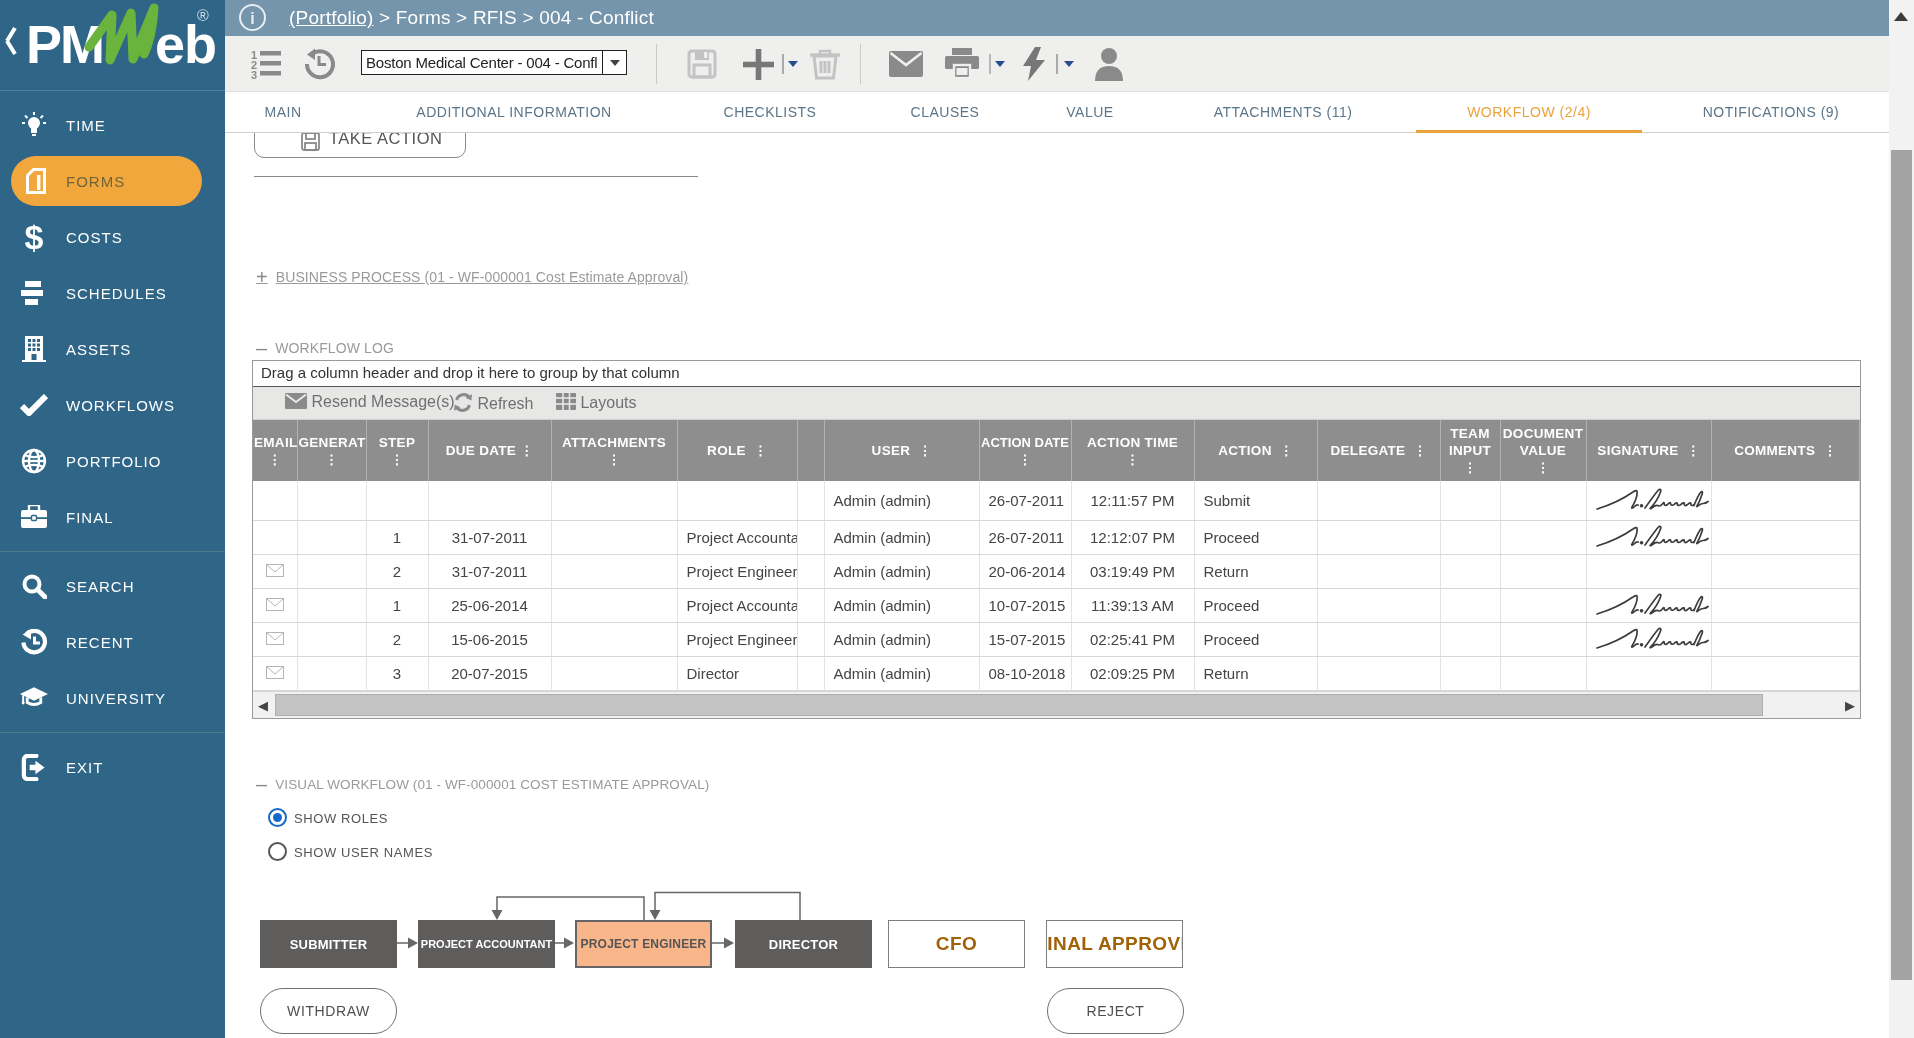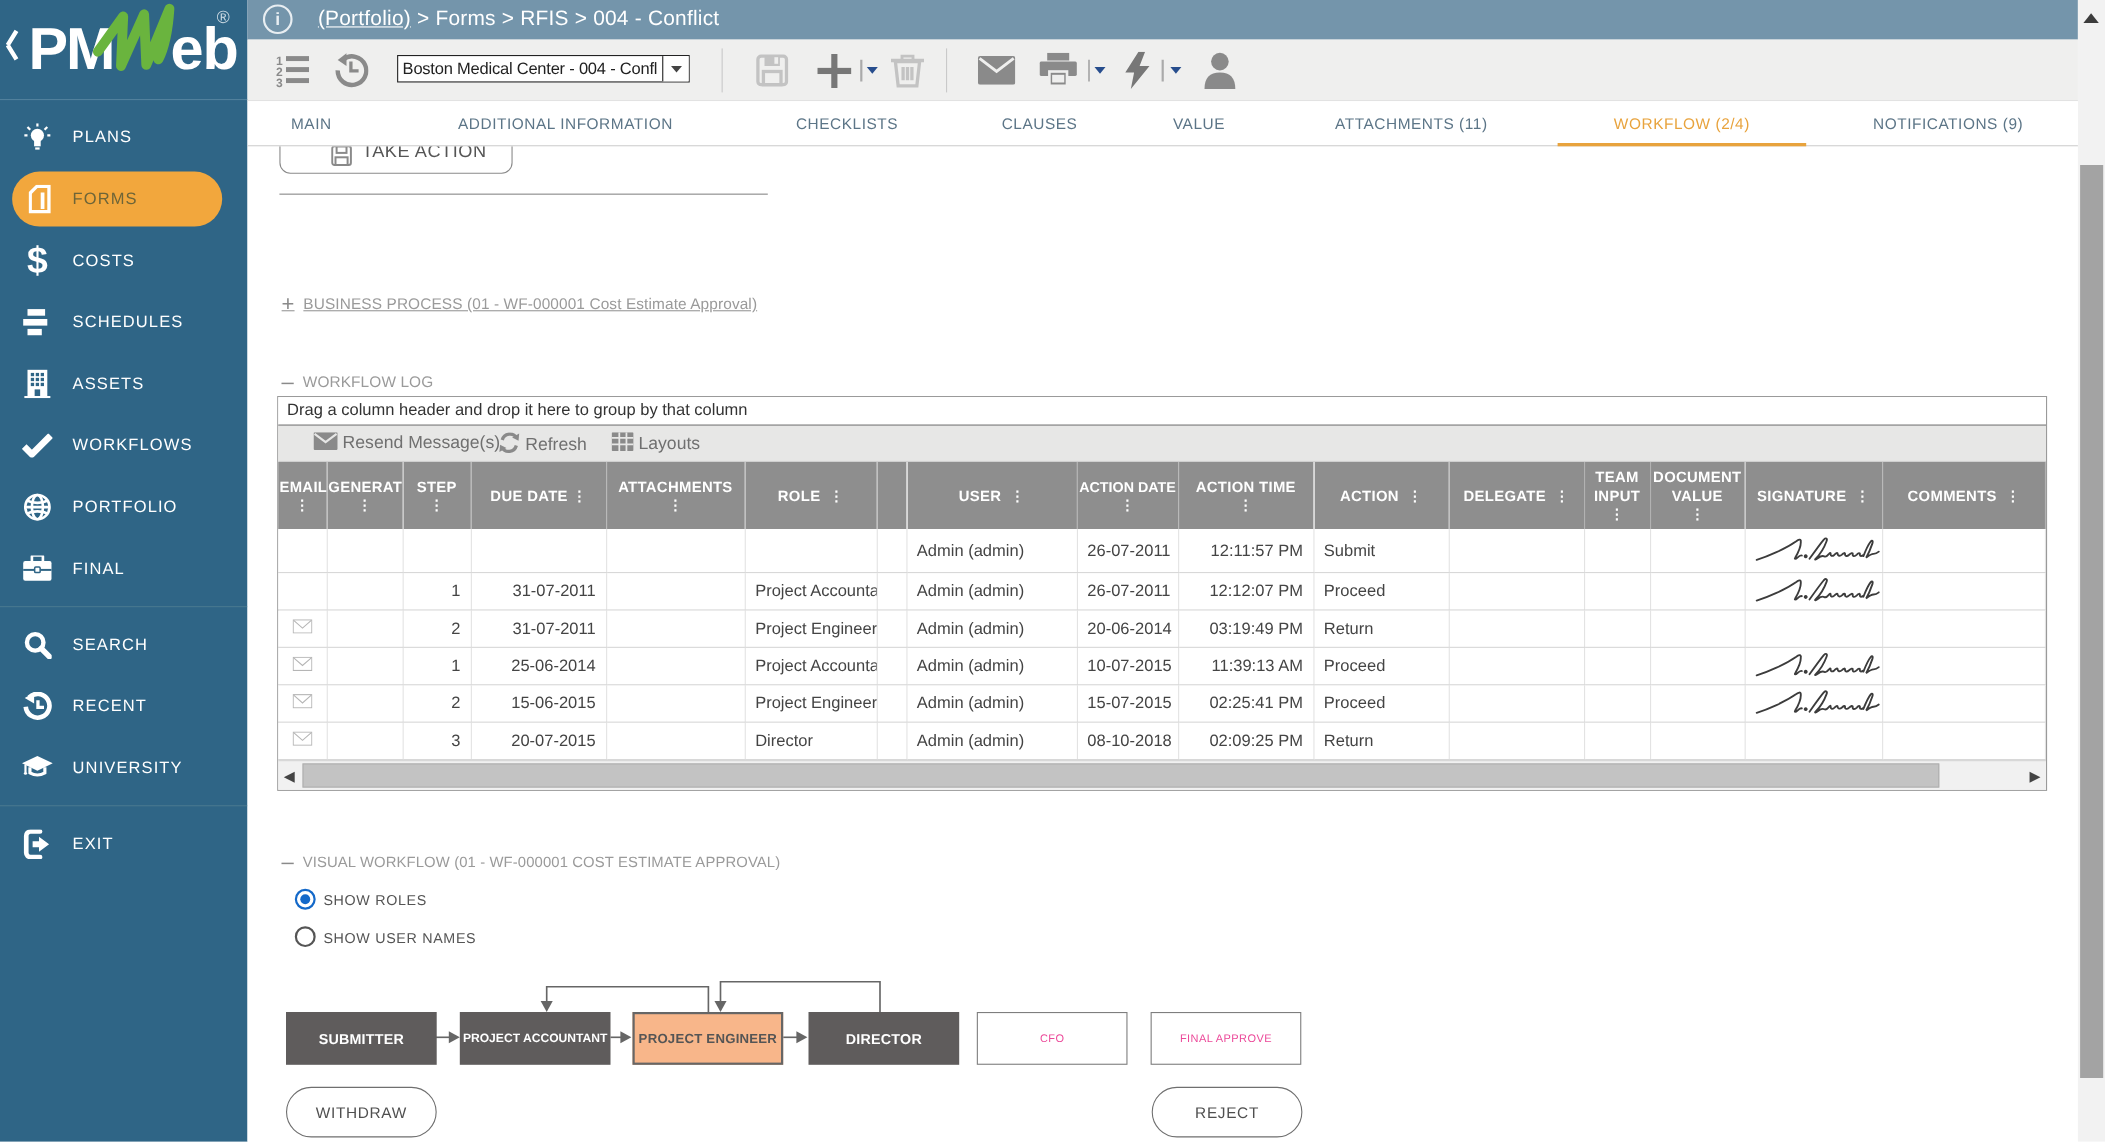--- a/index.html
+++ b/index.html
@@ -52,38 +52,38 @@
 
 #grid { position:absolute; left:27px; top:227px; width:1609px; border:1px solid #9a9a9a; background:#fff; }
 #dragrow { height:26px; border-bottom:1px solid #555; font-size:15px; color:#333; padding:3px 0 0 8px; background:#fff; }
 #gtools { height:33px; background:#e7e7e6; border-bottom:1px solid #cfcfcf; color:#707070; font-size:16px; position:relative; }
 #gtools span.gt { position:absolute; top:6px; }
 table#wf { border-collapse:collapse; table-layout:fixed; width:100%; font-size:15px; color:#444; }
 #wf th { background:#8e8e8e; color:#fff; font-weight:bold; font-size:13.5px; letter-spacing:0.3px; border-right:1px solid #b2b2b2; height:61px; text-align:center; vertical-align:middle; padding:0 1px; line-height:17px; white-space:nowrap; overflow:hidden; }
 #wf th .vd { font-size:13px; letter-spacing:0; font-weight:bold; }
 #wf td { border-right:1px solid #e3e3e3; border-bottom:1px solid #d8d8d8; height:34px; padding:0 9px; white-space:nowrap; overflow:hidden; background:#fff; font-size:15px; }
 #wf tr.r1 td { height:39px; }
-#wf td.num { text-align:right; }
+#wf td.num { text-align:center; }
 #wf td.em { text-align:center; padding:0 2px; }
 #wf td.sig { padding:0 0 0 6px; }
 #hscroll { height:27px; background:#f1f1f1; position:relative; border-top:1px solid #d5d5d5; }
 #hscroll .thumb { position:absolute; left:22px; top:2px; height:22px; width:1488px; background:#c3c3c3; border:1px solid #b0b0b0; }
 #hscroll .la, #hscroll .ra { position:absolute; top:6px; font-size:13px; color:#444; }
 #hscroll .la { left:5px; } #hscroll .ra { right:5px; }
 
 
 .radio { position:absolute; width:19px; height:19px; border:2px solid #555; border-radius:50%; background:#fff; }
 .radio.sel { border-color:#1469c9; }
 .radio.sel:after { content:""; position:absolute; left:3px; top:3px; width:9px; height:9px; border-radius:50%; background:#1469c9; }
 .rlbl { position:absolute; font-size:13px; color:#555; letter-spacing:0.6px; }
 
 .fbox { position:absolute; top:787px; width:137px; height:48px; text-align:center; font-weight:bold; font-size:13px; letter-spacing:0.2px; display:flex; align-items:center; justify-content:center; white-space:nowrap; overflow:hidden; }
 .fbox.dark { background:#5f5c5c; color:#fff; }
 .fbox.orange { background:#f8b68a; border:2px solid #666; color:#555; }
-.fbox.white { background:#fff; border:1px solid #7e7e7e; color:#ec4899; font-weight:400; font-size:10px; letter-spacing:0.4px; }
+.fbox.white { background:#fff; border:1px solid #7e7e7e; color:#a16207; font-weight:700; font-size:19px; letter-spacing:0.4px; }
 .pill { position:absolute; top:855px; width:137px; height:46px; border:1px solid #6f6f6f; border-radius:23px; background:#fff; color:#4f4f4f; font-size:14px; font-weight:500; letter-spacing:0.6px; display:flex; align-items:center; justify-content:center; }
 
 
 #vscroll { position:absolute; right:0; top:0; width:25px; height:1038px; background:#f2f2f2; }
 #vscroll .up { position:absolute; top:5px; left:5px; width:0; height:0; border:7px solid transparent; border-bottom:9px solid #3c3c3c; }
 #vscroll .thumb { position:absolute; left:2px; top:150px; width:21px; height:830px; background:#a3a3a3; }
 </style>
 </head>
 <body>
 <div id="app">
@@ -107,21 +107,21 @@
               <g stroke="#fff" stroke-width="2">
                 <line x1="12" y1="0" x2="12" y2="3"></line>
                 <line x1="3" y1="3.5" x2="5.5" y2="6"></line>
                 <line x1="21" y1="3.5" x2="18.5" y2="6"></line>
                 <line x1="0" y1="11" x2="3" y2="11"></line>
                 <line x1="21" y1="11" x2="24" y2="11"></line>
               </g>
             </g>
           </svg>
     </span>
-        <span class="lbl">PLANS</span>
+        <span class="lbl">TIME</span>
       </div>
     <div class="navitem" id="nav-forms">
         <span class="ic">
       <svg width="21" height="26" viewBox="0 0 21 26">
             <path d="M7.5 1.5 h11 v23 h-17 v-17 z" fill="none" stroke="#fff" stroke-width="3"></path>
             <rect x="11" y="7" width="3.4" height="15" fill="#fff"></rect>
           </svg>
     </span>
         <span class="lbl">FORMS</span>
       </div>

